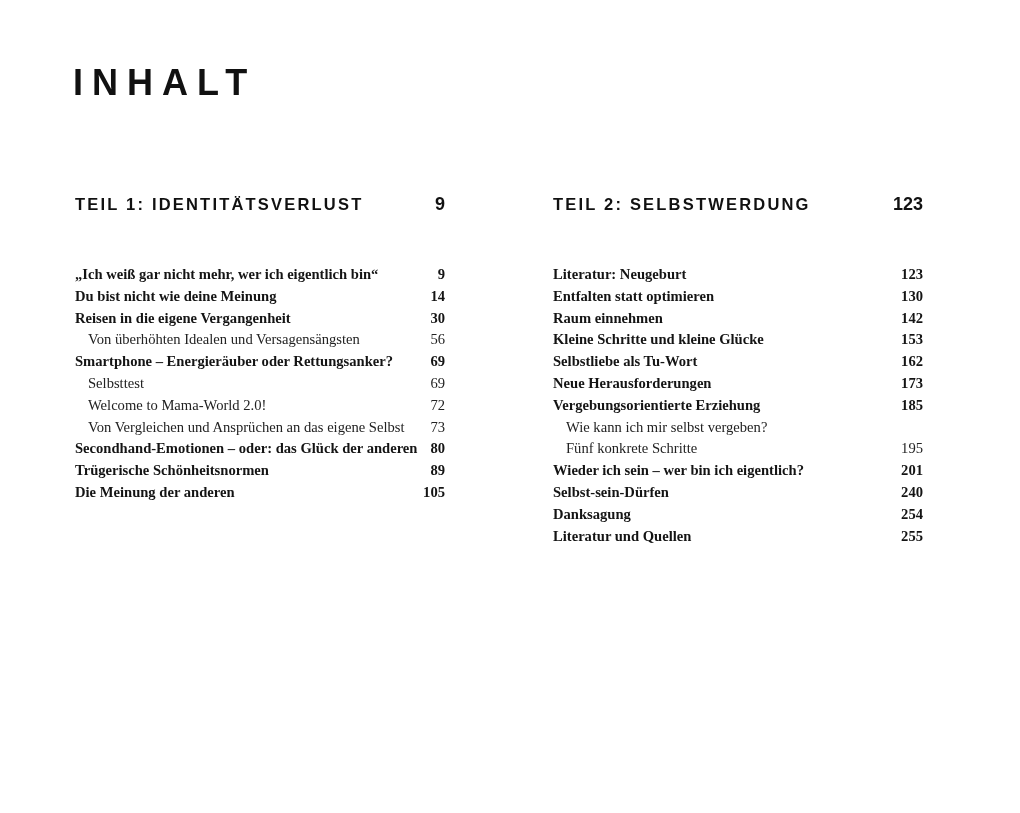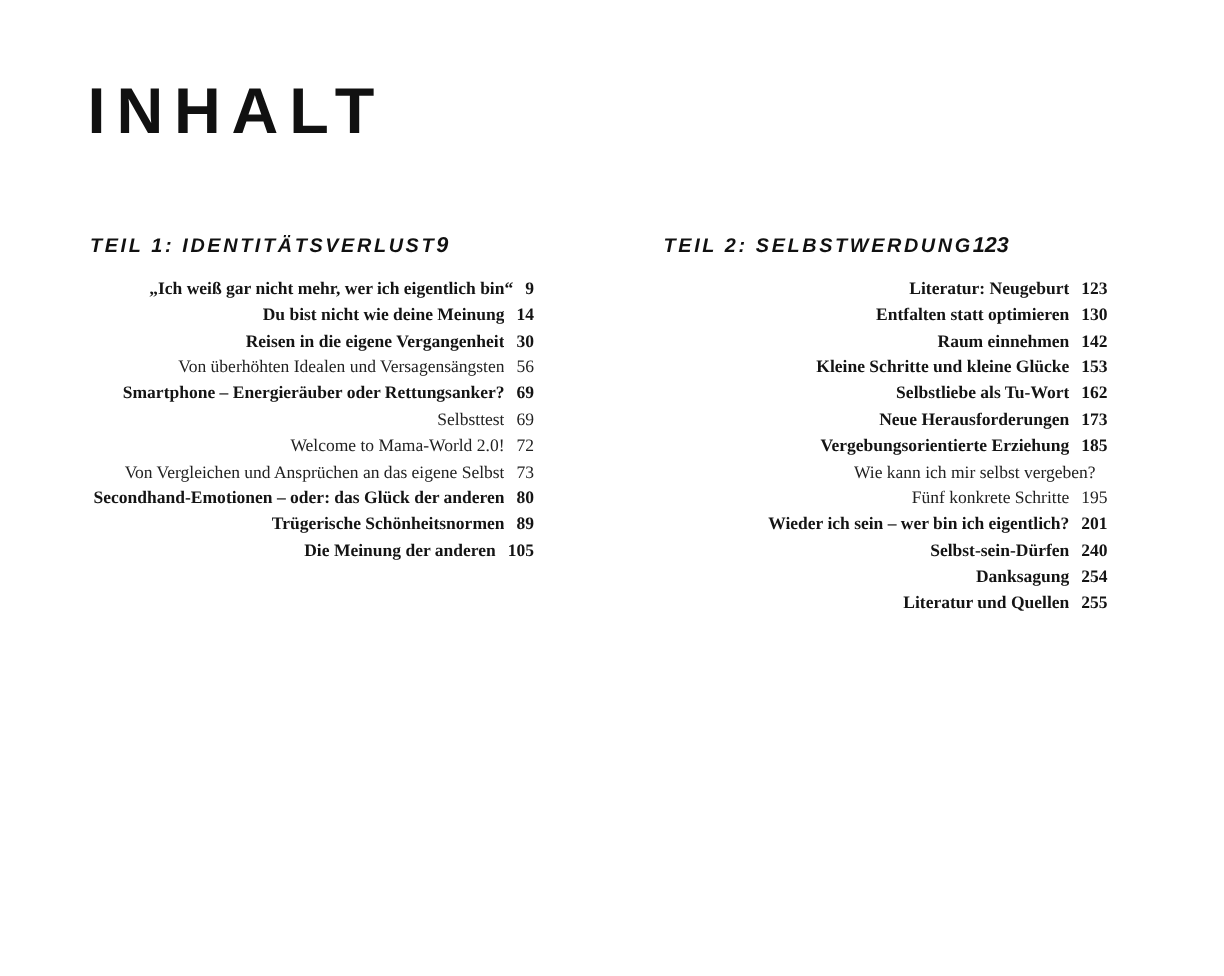--- a/index.html
+++ b/index.html
@@ -14,37 +14,37 @@
     background: #ffffff;
     font-family: "Liberation Serif", serif;
     color: #1a1a1a;
     overflow: hidden;
   }
   .book-title {
     position: absolute;
     left: 73px;
     top: 62px;
     font-family: "Liberation Sans", sans-serif;
-    font-size: 54px;
+    font-size: 36px;
     font-weight: 700;
     letter-spacing: 9px;
     color: #111111;
   }
   .toc-column {
     position: absolute;
     top: 194px;
     width: 370px;
   }
   .toc-column.col-0 { left: 75px; }
   .toc-column.col-1 { left: 553px; }
   .toc-header {
     display: flex;
     align-items: baseline;
-    margin-bottom: 16px;
-    font-style: italic;
+    justify-content: space-between;
+    margin-bottom: 49px;
   }
   .toc-header-label {
     font-family: "Liberation Sans", sans-serif;
     font-size: 16.5px;
     font-weight: 700;
     letter-spacing: 2.2px;
     color: #111111;
     text-transform: uppercase;
   }
   .toc-header-page {
@@ -72,21 +72,20 @@
     font-weight: 400;
     color: #222222;
   }
   .toc-row.sub .toc-label {
     padding-left: 13px;
   }
   .toc-label {
     flex: 1 1 auto;
     white-space: nowrap;
     overflow: hidden;
-    text-align: right;
   }
   .toc-page {
     flex: 0 0 auto;
     margin-left: 10px;
     text-align: right;
   }
 </style>
 </head>
 <body>
 

